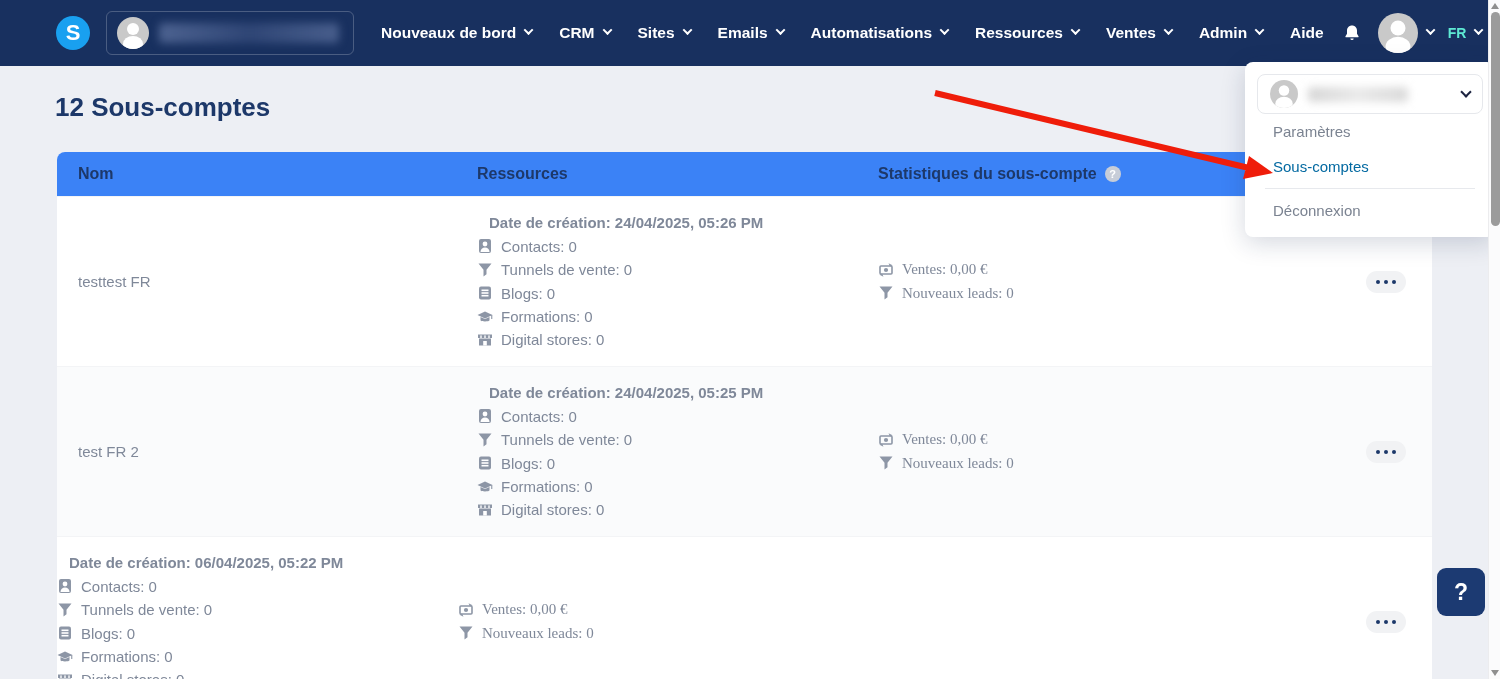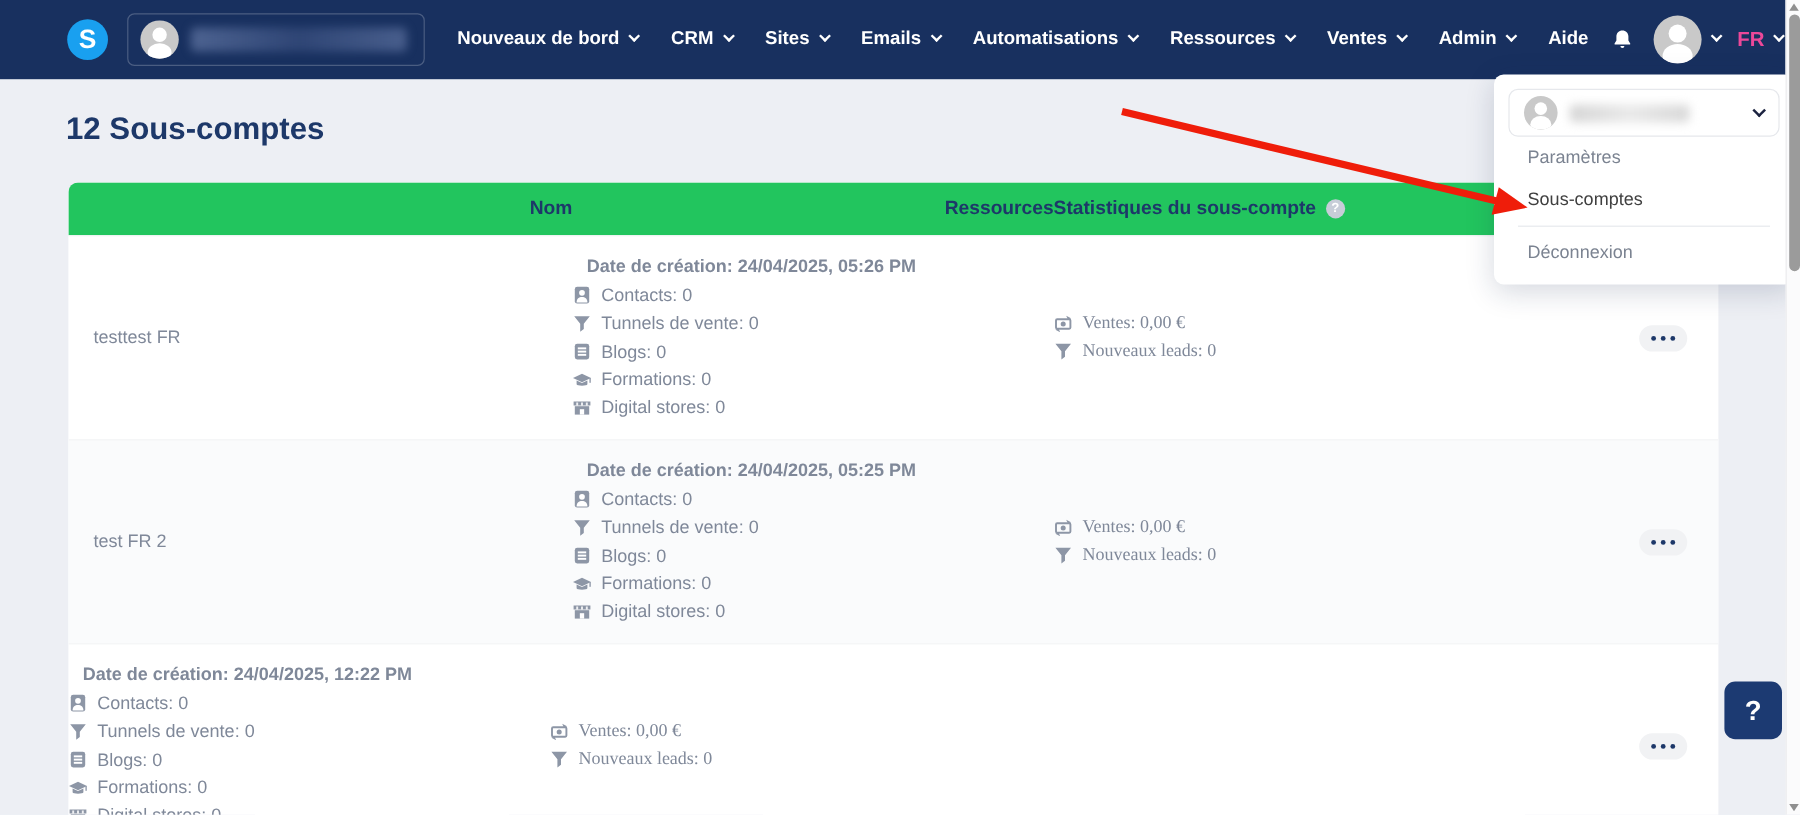--- a/index.html
+++ b/index.html
@@ -20,48 +20,48 @@
   .blurbar { height:20px; border-radius:4px; filter:blur(4px); }
   .acct-box .blurbar { width:180px; margin-left:10px;
     background:linear-gradient(90deg,rgba(120,140,185,.55),rgba(90,110,160,.35),rgba(120,140,185,.5)); }
   .nav { display:flex; align-items:center; margin-left:auto; margin-right:66px; }
   .nav-item { display:flex; align-items:center; color:#fff; font-weight:bold; font-size:15.5px;
     margin-left:27px; cursor:pointer; white-space:nowrap; }
   .chev { width:7px; height:7px; border-right:2px solid #fff; border-bottom:2px solid #fff;
     transform:rotate(45deg) translate(-1px,-1px); margin-left:9px; margin-top:-3px; }
   .bell { margin-left:18px; cursor:pointer; display:flex; }
   .nav-avatar-wrap { display:flex; align-items:center; margin-left:16px; cursor:pointer; }
-  .lang { display:flex; align-items:center; color:#ec4899; font-weight:bold; font-size:17px;
+  .lang { display:flex; align-items:center; color:#5eead4; font-weight:bold; font-size:14px;
     margin-left:14px; cursor:pointer; }
 
   
   .menu { position:absolute; left:1245px; top:62px; width:250px; height:175px; background:#fff;
     border-radius:8px; box-shadow:0 6px 24px rgba(20,40,80,.18); z-index:30; padding-top:12px; }
   .menu-acct { margin:0 12px; height:40px; border:1px solid #e6e8ec; border-radius:8px;
     display:flex; align-items:center; padding:0 12px; cursor:pointer; }
   .menu-acct .blurbar { width:100px; height:15px; margin-left:10px;
     background:linear-gradient(90deg,#d6d6d6,#e9e9e9,#d9d9d9); }
   .chev-dark { width:8px; height:8px; border-right:2.5px solid #1c2340; border-bottom:2.5px solid #1c2340;
     transform:rotate(45deg); margin-left:auto; margin-top:-4px; }
   .menu-item { padding:9px 0 9px 28px; font-size:15px; color:#7b8391; cursor:pointer; }
   .menu-item:first-of-type { margin-top:8px; }
-  .menu-item.active { color:#404040; }
+  .menu-item.active { color:#0369a1; }
   .menu-divider { height:1px; background:#e7e9ed; margin:4px 20px 4px 20px; }
 
   
   .arrow-overlay { position:absolute; left:0; top:0; width:1500px; height:679px;
     z-index:40; pointer-events:none; }
 
   
   .page-title { position:absolute; left:55px; top:92px; font-size:26px; font-weight:bold;
     color:#1d3869; z-index:5; }
   .card { position:absolute; left:57px; top:152px; width:1375px; height:560px; background:#fff;
     border-radius:8px 8px 0 0; overflow:hidden; z-index:5; }
-  .thead { height:44px; background:#22c55e; display:flex; align-items:center;
-    color:#1d3869; font-weight:bold; font-size:16px;text-align:right; }
+  .thead { height:44px; background:#3b82f6; display:flex; align-items:center;
+    color:#1d3869; font-weight:bold; font-size:16px; }
   .col-name { width:420px; padding-left:21px; flex:0 0 auto; }
   .col-res { width:401px; flex:0 0 auto; }
   .col-stats { width:380px; flex:0 0 auto; display:flex; align-items:center; }
   .col-act { flex:1; display:flex; justify-content:flex-end; padding-right:26px; }
   .info-dot { width:16px; height:16px; border-radius:50%; background:#c7cdd8; color:#fff;
     font-size:11px; font-weight:bold; display:inline-flex; align-items:center; justify-content:center;
     margin-left:8px; cursor:pointer; }
   .trow { height:170px; display:flex; align-items:center; border-top:1px solid #f3f4f6;
     font-size:15px; color:#7f8899; }
   .trow.alt { background:#fafbfc; }
@@ -390,21 +390,21 @@
         <button class="dots-btn">
             <i></i>
             <i></i>
             <i></i>
           </button>
       </div>
     </div>
 
     <div class="trow">
       <div class="col-res res-block">
-        <div class="date-line">Date de création: 24/04/2025, 12:22 PM</div>
+        <div class="date-line">Date de création: 06/04/2025, 05:22 PM</div>
         <div class="rline">
             <span class="ic">
               <svg>
                 <use href="#i-contact"></use>
               </svg>
             </span>
             <span>Contacts: 0</span>
           </div>
         <div class="rline">
             <span class="ic">

